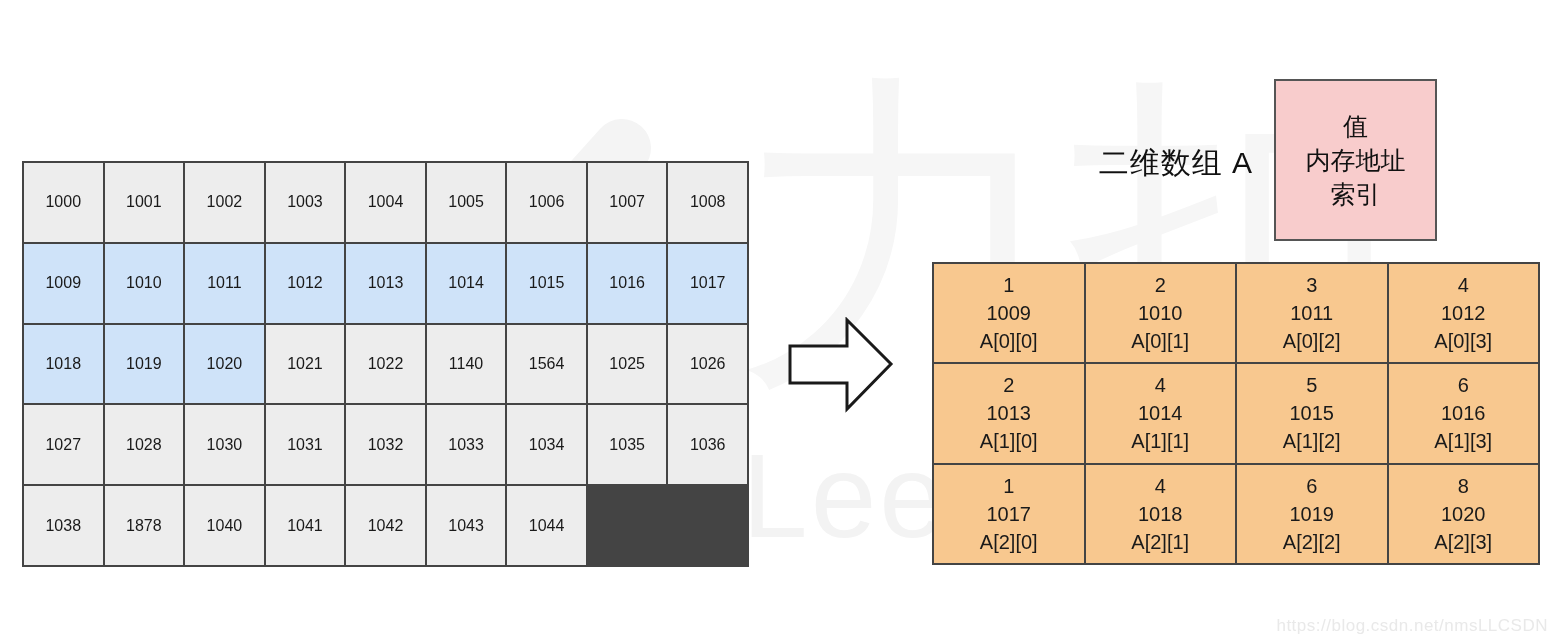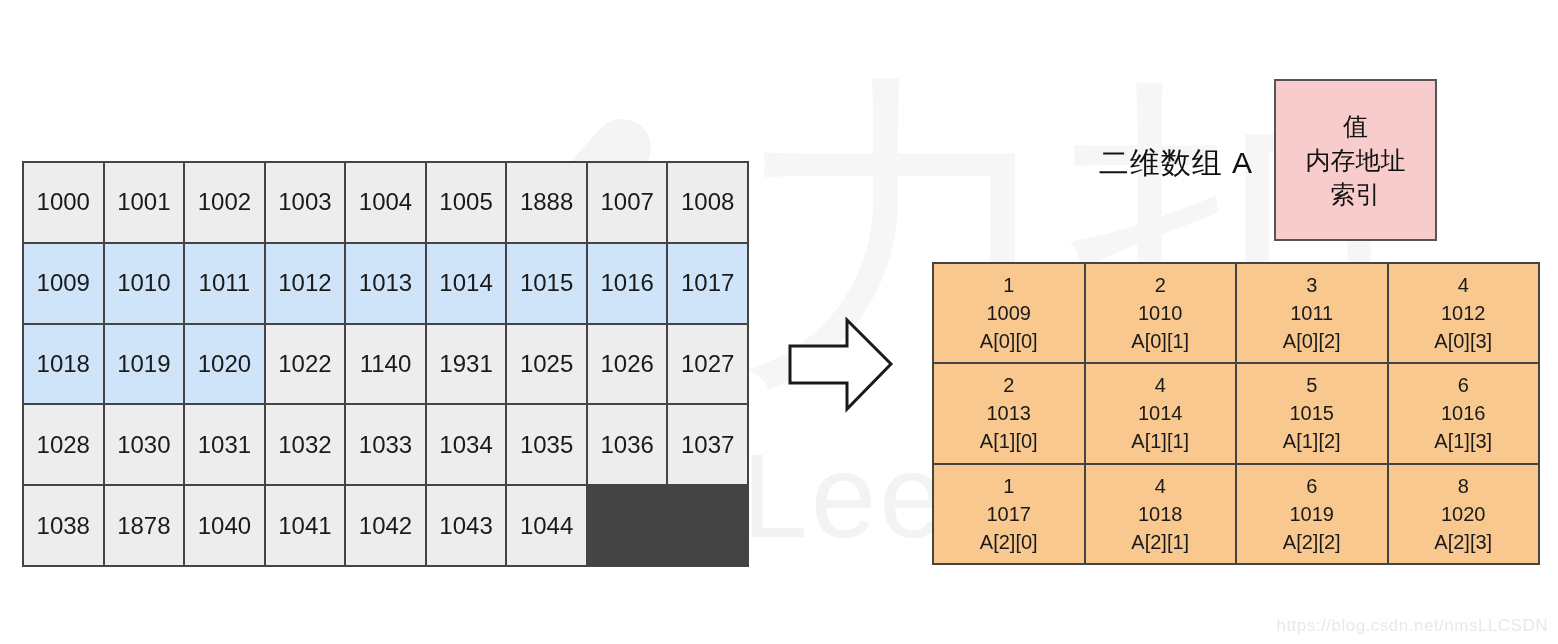--- a/index.html
+++ b/index.html
@@ -33,21 +33,21 @@
     font-size:17px;color:#e9e9e9;letter-spacing:0.5px;
   }
   
   .memory-grid{
     position:absolute;left:22px;top:161px;width:727px;height:406px;z-index:2;
     display:grid;grid-template-columns:repeat(9,1fr);grid-template-rows:repeat(5,1fr);
     gap:2px;background:var(--grid-border);border:2px solid var(--grid-border);
   }
   .mcell{
     background:var(--cell-gray);display:flex;align-items:center;justify-content:center;
-    font-size:24px;color:var(--text);
+    font-size:16px;color:var(--text);
   }
   .mcell.hl{background:var(--cell-highlight);}
   
   .arrow{position:absolute;left:787px;top:317px;z-index:2;}
   
   .array-title{
     position:absolute;left:998px;top:143px;width:255px;z-index:2;
     font-size:30px;text-align:right;color:#111111;letter-spacing:1px;
   }
   
@@ -85,50 +85,50 @@
     <div class="wm-url">https://blog.csdn.net/nmsLLCSDN</div>
   </div>
 
   <div class="memory-grid">
       <div class="mcell">1000</div>
       <div class="mcell">1001</div>
       <div class="mcell">1002</div>
       <div class="mcell">1003</div>
       <div class="mcell">1004</div>
       <div class="mcell">1005</div>
-      <div class="mcell">1888</div>
+      <div class="mcell">1006</div>
       <div class="mcell">1007</div>
       <div class="mcell">1008</div>
       <div class="mcell hl">1009</div>
       <div class="mcell hl">1010</div>
       <div class="mcell hl">1011</div>
       <div class="mcell hl">1012</div>
       <div class="mcell hl">1013</div>
       <div class="mcell hl">1014</div>
       <div class="mcell hl">1015</div>
       <div class="mcell hl">1016</div>
       <div class="mcell hl">1017</div>
       <div class="mcell hl">1018</div>
       <div class="mcell hl">1019</div>
       <div class="mcell hl">1020</div>
+      <div class="mcell">1021</div>
       <div class="mcell">1022</div>
       <div class="mcell">1140</div>
-      <div class="mcell">1931</div>
+      <div class="mcell">1564</div>
       <div class="mcell">1025</div>
       <div class="mcell">1026</div>
       <div class="mcell">1027</div>
       <div class="mcell">1028</div>
       <div class="mcell">1030</div>
       <div class="mcell">1031</div>
       <div class="mcell">1032</div>
       <div class="mcell">1033</div>
       <div class="mcell">1034</div>
       <div class="mcell">1035</div>
       <div class="mcell">1036</div>
-      <div class="mcell">1037</div>
       <div class="mcell">1038</div>
       <div class="mcell">1878</div>
       <div class="mcell">1040</div>
       <div class="mcell">1041</div>
       <div class="mcell">1042</div>
       <div class="mcell">1043</div>
       <div class="mcell">1044</div>
     </div>
 
   <svg class="arrow" width="108" height="96" viewBox="0 0 108 96">

